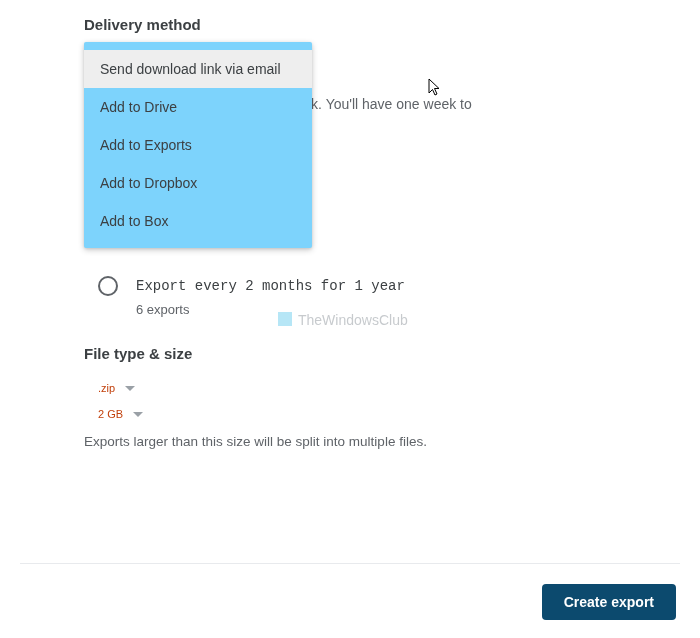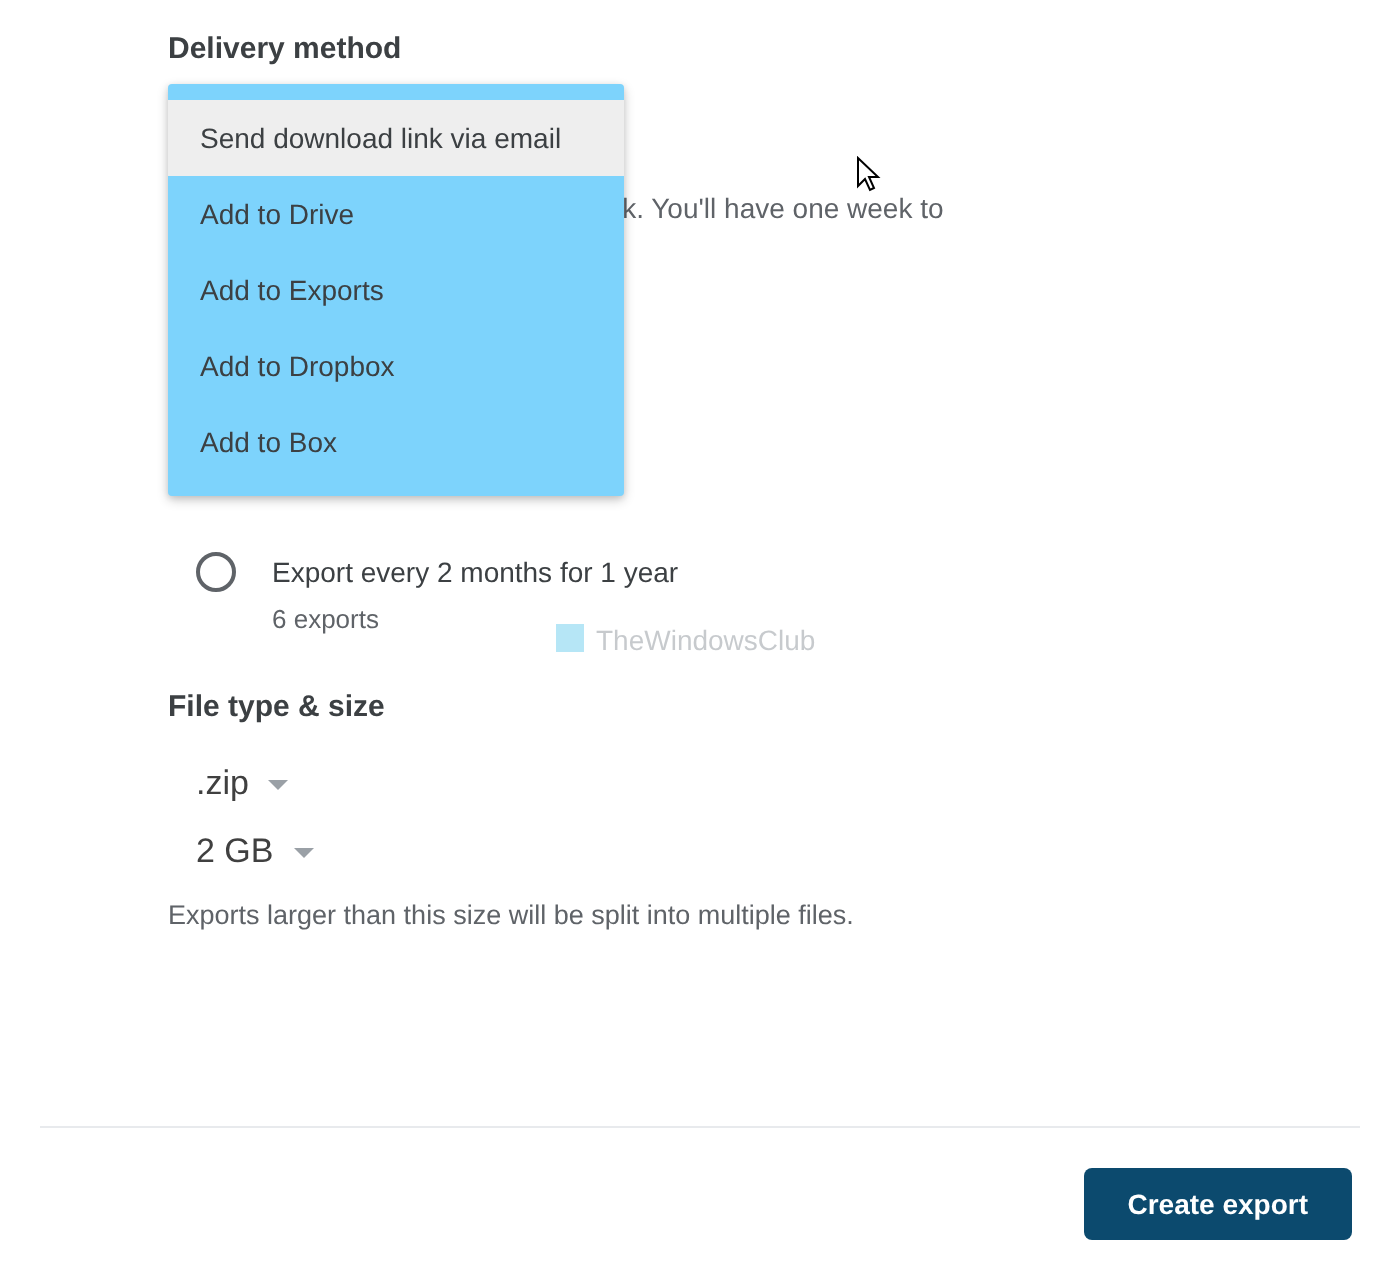--- a/index.html
+++ b/index.html
@@ -64,41 +64,42 @@
       width: 20px;
       height: 20px;
       border: 2px solid #5f6368;
       border-radius: 50%;
       flex-shrink: 0;
     }
     .radio-label {
       font-size: 14px;
       color: #3c4043;
       margin-left: 18px;
+      font-family: Liberation Mono, monospace;
     }
     .radio-sub {
       font-size: 13px;
       color: #5f6368;
       margin-left: 52px;
       margin-bottom: 28px;
     }
     .section2 {
       margin-top: 18px;
     }
     .selector-row {
       display: flex;
       align-items: center;
       margin-left: 14px;
       margin-top: 6px;
       margin-bottom: 14px;
       cursor: pointer;
     }
     .selector-value {
-      font-size: 17px;
-      color: #404040;
+      font-size: 11px;
+      color: #c2410c;
     }
     .chevron {
       margin-left: 10px;
       margin-top: 2px;
     }
     .chevron svg {
       display: block;
     }
     .helper {
       font-size: 13.5px;

